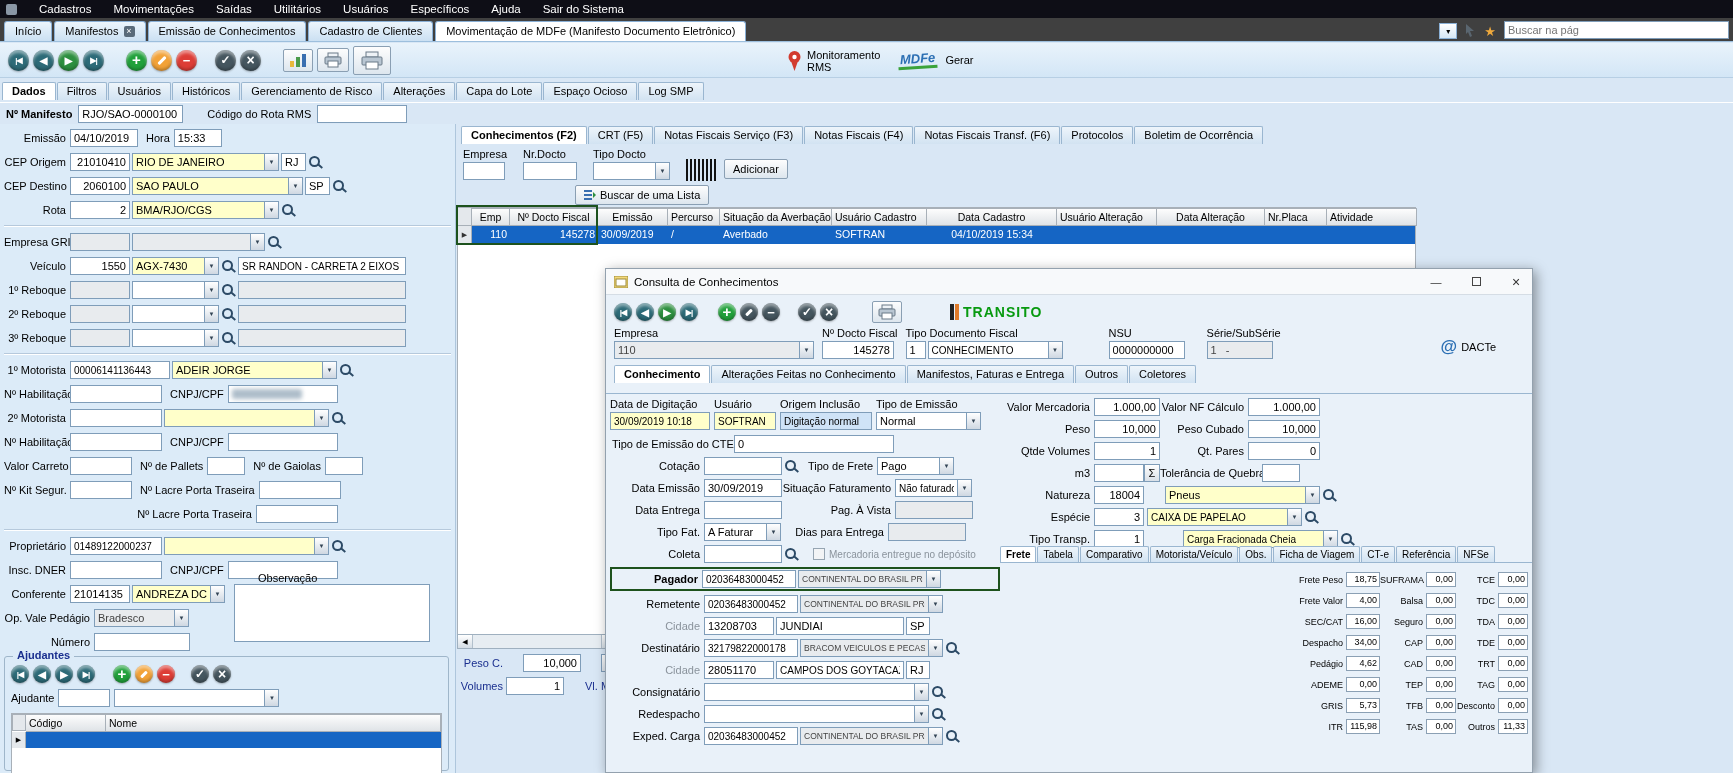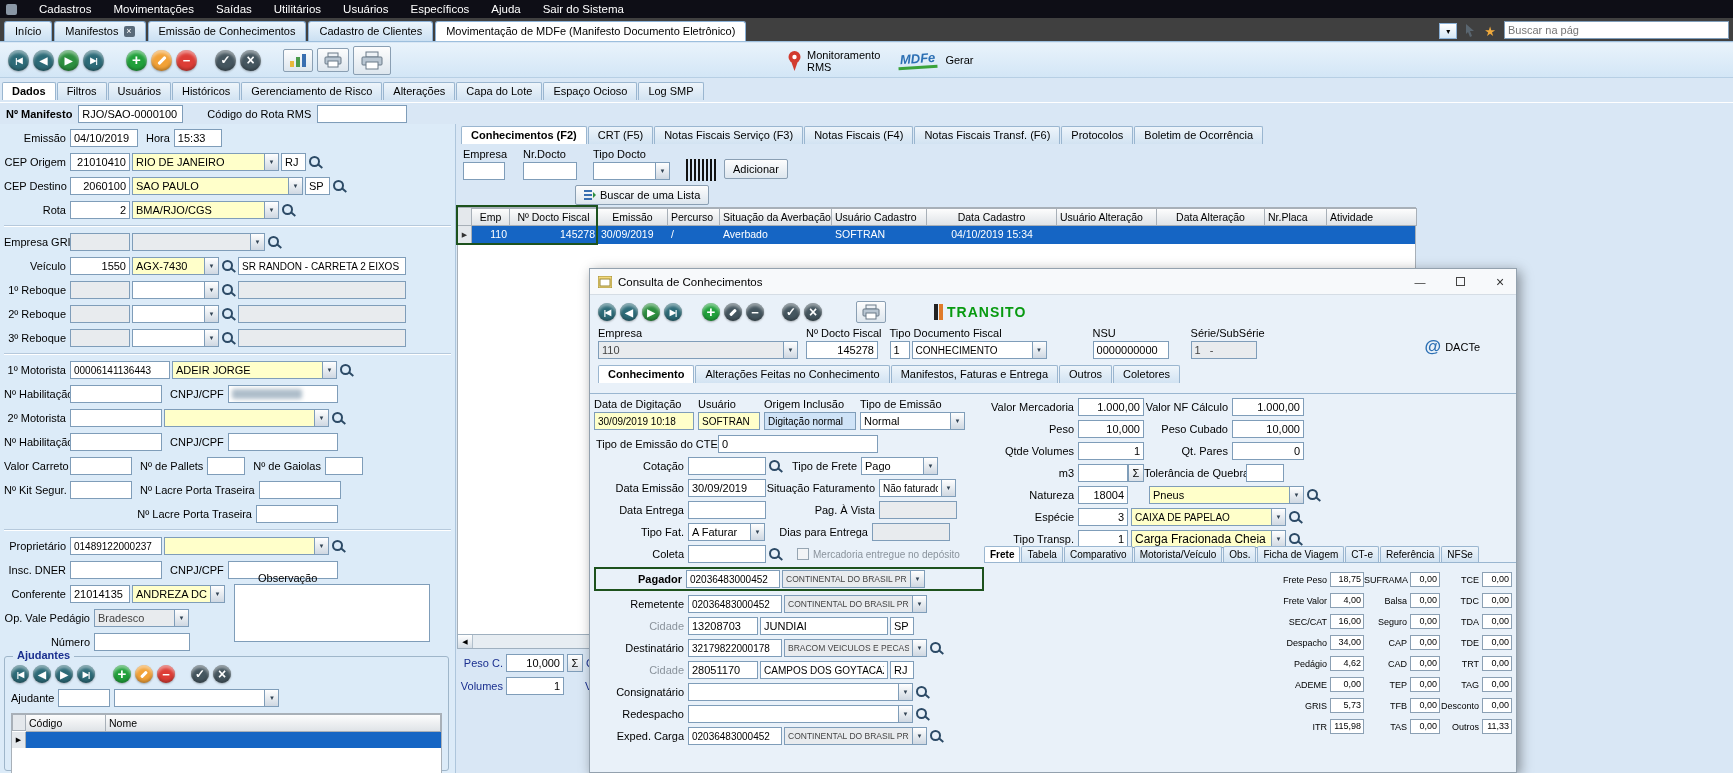--- a/index.html
+++ b/index.html
@@ -50,21 +50,21 @@
 .ghc{border:1px solid #a8b0b8;border-left:0;padding:2px 3px;font-size:10.5px;overflow:hidden;white-space:nowrap;background:linear-gradient(#fdfdfd,#dfe3e7);text-align:center;flex:none}
 .gc{padding:2px 3px;font-size:10.5px;overflow:hidden;white-space:nowrap;flex:none}
 .mk{width:14px;flex:none;background:#e4e8ec;border:1px solid #a8b0b8;border-left:1px solid #a8b0b8}
 .hl{position:absolute;border:2px solid #1d521d;pointer-events:none;z-index:10}
 .cb{width:12px;height:12px;border:1px solid #96a5b2;background:#f2f4f6;flex:none;display:inline-block}
 .pair{display:flex;flex-direction:column;margin-right:8px}
 .plbl{margin-bottom:2px;white-space:nowrap}
 .ml{width:92px;text-align:right;padding-right:4px;flex:none;white-space:nowrap}
 .mrow{display:flex;align-items:center;margin-bottom:4px;padding-left:2px}
 .small{font-size:8.5px}
-#modal{position:absolute;left:589px;top:268px;width:928px;height:505px;background:#e9f1f9;border:1px solid #93a1ae;box-shadow:3px 3px 12px rgba(0,0,0,.4);z-index:50;overflow:hidden}
+#modal{position:absolute;left:605px;top:268px;width:928px;height:505px;background:#e9f1f9;border:1px solid #93a1ae;box-shadow:3px 3px 12px rgba(0,0,0,.4);z-index:50;overflow:hidden}
 .mtit{height:26px;background:#f7f9fb;border-bottom:1px solid #d5dde5;display:flex;align-items:center;padding-left:8px;gap:6px}
 .wbtn{width:32px;height:25px;display:flex;align-items:center;justify-content:center;cursor:pointer;color:#333;margin-left:2px}
 .sqico{width:9px;height:9px;border:1px solid #444;display:inline-block}
 .frow{display:grid;grid-template-columns:48px 34px 46px 30px 42px 30px;align-items:center;margin-bottom:6px}
 .flbl{font-size:9px;text-align:right;padding-right:3px;white-space:nowrap;overflow:hidden}
 .fval{height:15px;border:1px solid #8ba0b4;background:#fff;font-size:9px;text-align:right;padding:1px 2px;overflow:hidden}
 .ftab{border:1px solid #9ab6d0;border-bottom:0;border-radius:2px 2px 0 0;padding:2px 5px;background:linear-gradient(#eef5fb,#d2e3f2);cursor:pointer;white-space:nowrap;font-size:10px;display:inline-block;margin-right:1px}
 .ftab.act{background:#fff;font-weight:bold}
 .bars{width:30px;height:22px;background:repeating-linear-gradient(90deg,#111 0 2px,transparent 2px 4px)}
 .blurbar{width:70px;height:10px;background:#aebdca;filter:blur(2px);border-radius:2px}
@@ -488,21 +488,21 @@
       </div>
     </div>
 
     <div class="abs hsb" style="left:0;top:510px;width:160px">
       <span class="e">◀</span>
         <span class="tr"></span>
         <span class="e">▶</span>
     </div>
 
     <div class="abs" style="left:2px;top:530px">
-      <div style="display:flex;align-items:center;gap:3px;margin-bottom:5px">
+      <div style="display:flex;align-items:center;gap:20px;margin-bottom:5px">
         <span class="navy" style="width:44px;text-align:right">Peso C.</span>
         <input class="fld ar" style="width: 58px;" value="10,000">
         <span class="sig"></span>
         <span class="navy">Qtdac</span>
       </div>
       <div style="display:flex;align-items:center;gap:3px">
         <span class="navy" style="width:44px;text-align:right">Volumes</span>
         <input class="fld ar" style="width: 58px;" value="1">
         <span class="navy" style="margin-left:18px">Vl. M</span>
       </div>
@@ -766,21 +766,21 @@
           <span class="combo" style="margin-left:3px">
               <input class="fld yellow" style="width: 140px; font-size: 10px;" value="CAIXA DE PAPELAO">
               <span class="dd"></span>
             </span>
           <span class="mag"></span>
           </div>
         <div class="mrow">
             <span class="ml">Tipo Transp.</span>
           <input class="fld ar" style="width: 50px;" value="1">
           <span class="combo" style="margin-left:3px">
-              <input class="fld yellow" style="width: 140px; font-size: 12px;" value="Carga Fracionada Cheia">
+              <input class="fld yellow" style="width: 140px; font-size: 10px; margin-left: 36px;" value="Carga Fracionada Cheia">
               <span class="dd"></span>
             </span>
           <span class="mag"></span>
           </div>
       </div>
 
       <div class="abs" style="left:394px;top:152px;width:532px;border-bottom:1px solid #9ab6d0;padding-bottom:0">
         <span class="ftab act">Frete</span><span class="ftab">Tabela</span><span class="ftab">Comparativo</span><span class="ftab">Motorista/Veículo</span><span class="ftab">Obs.</span><span class="ftab">Ficha de Viagem</span><span class="ftab">CT-e</span><span class="ftab">Referência</span><span class="ftab">NFSe</span>
       </div>
 

